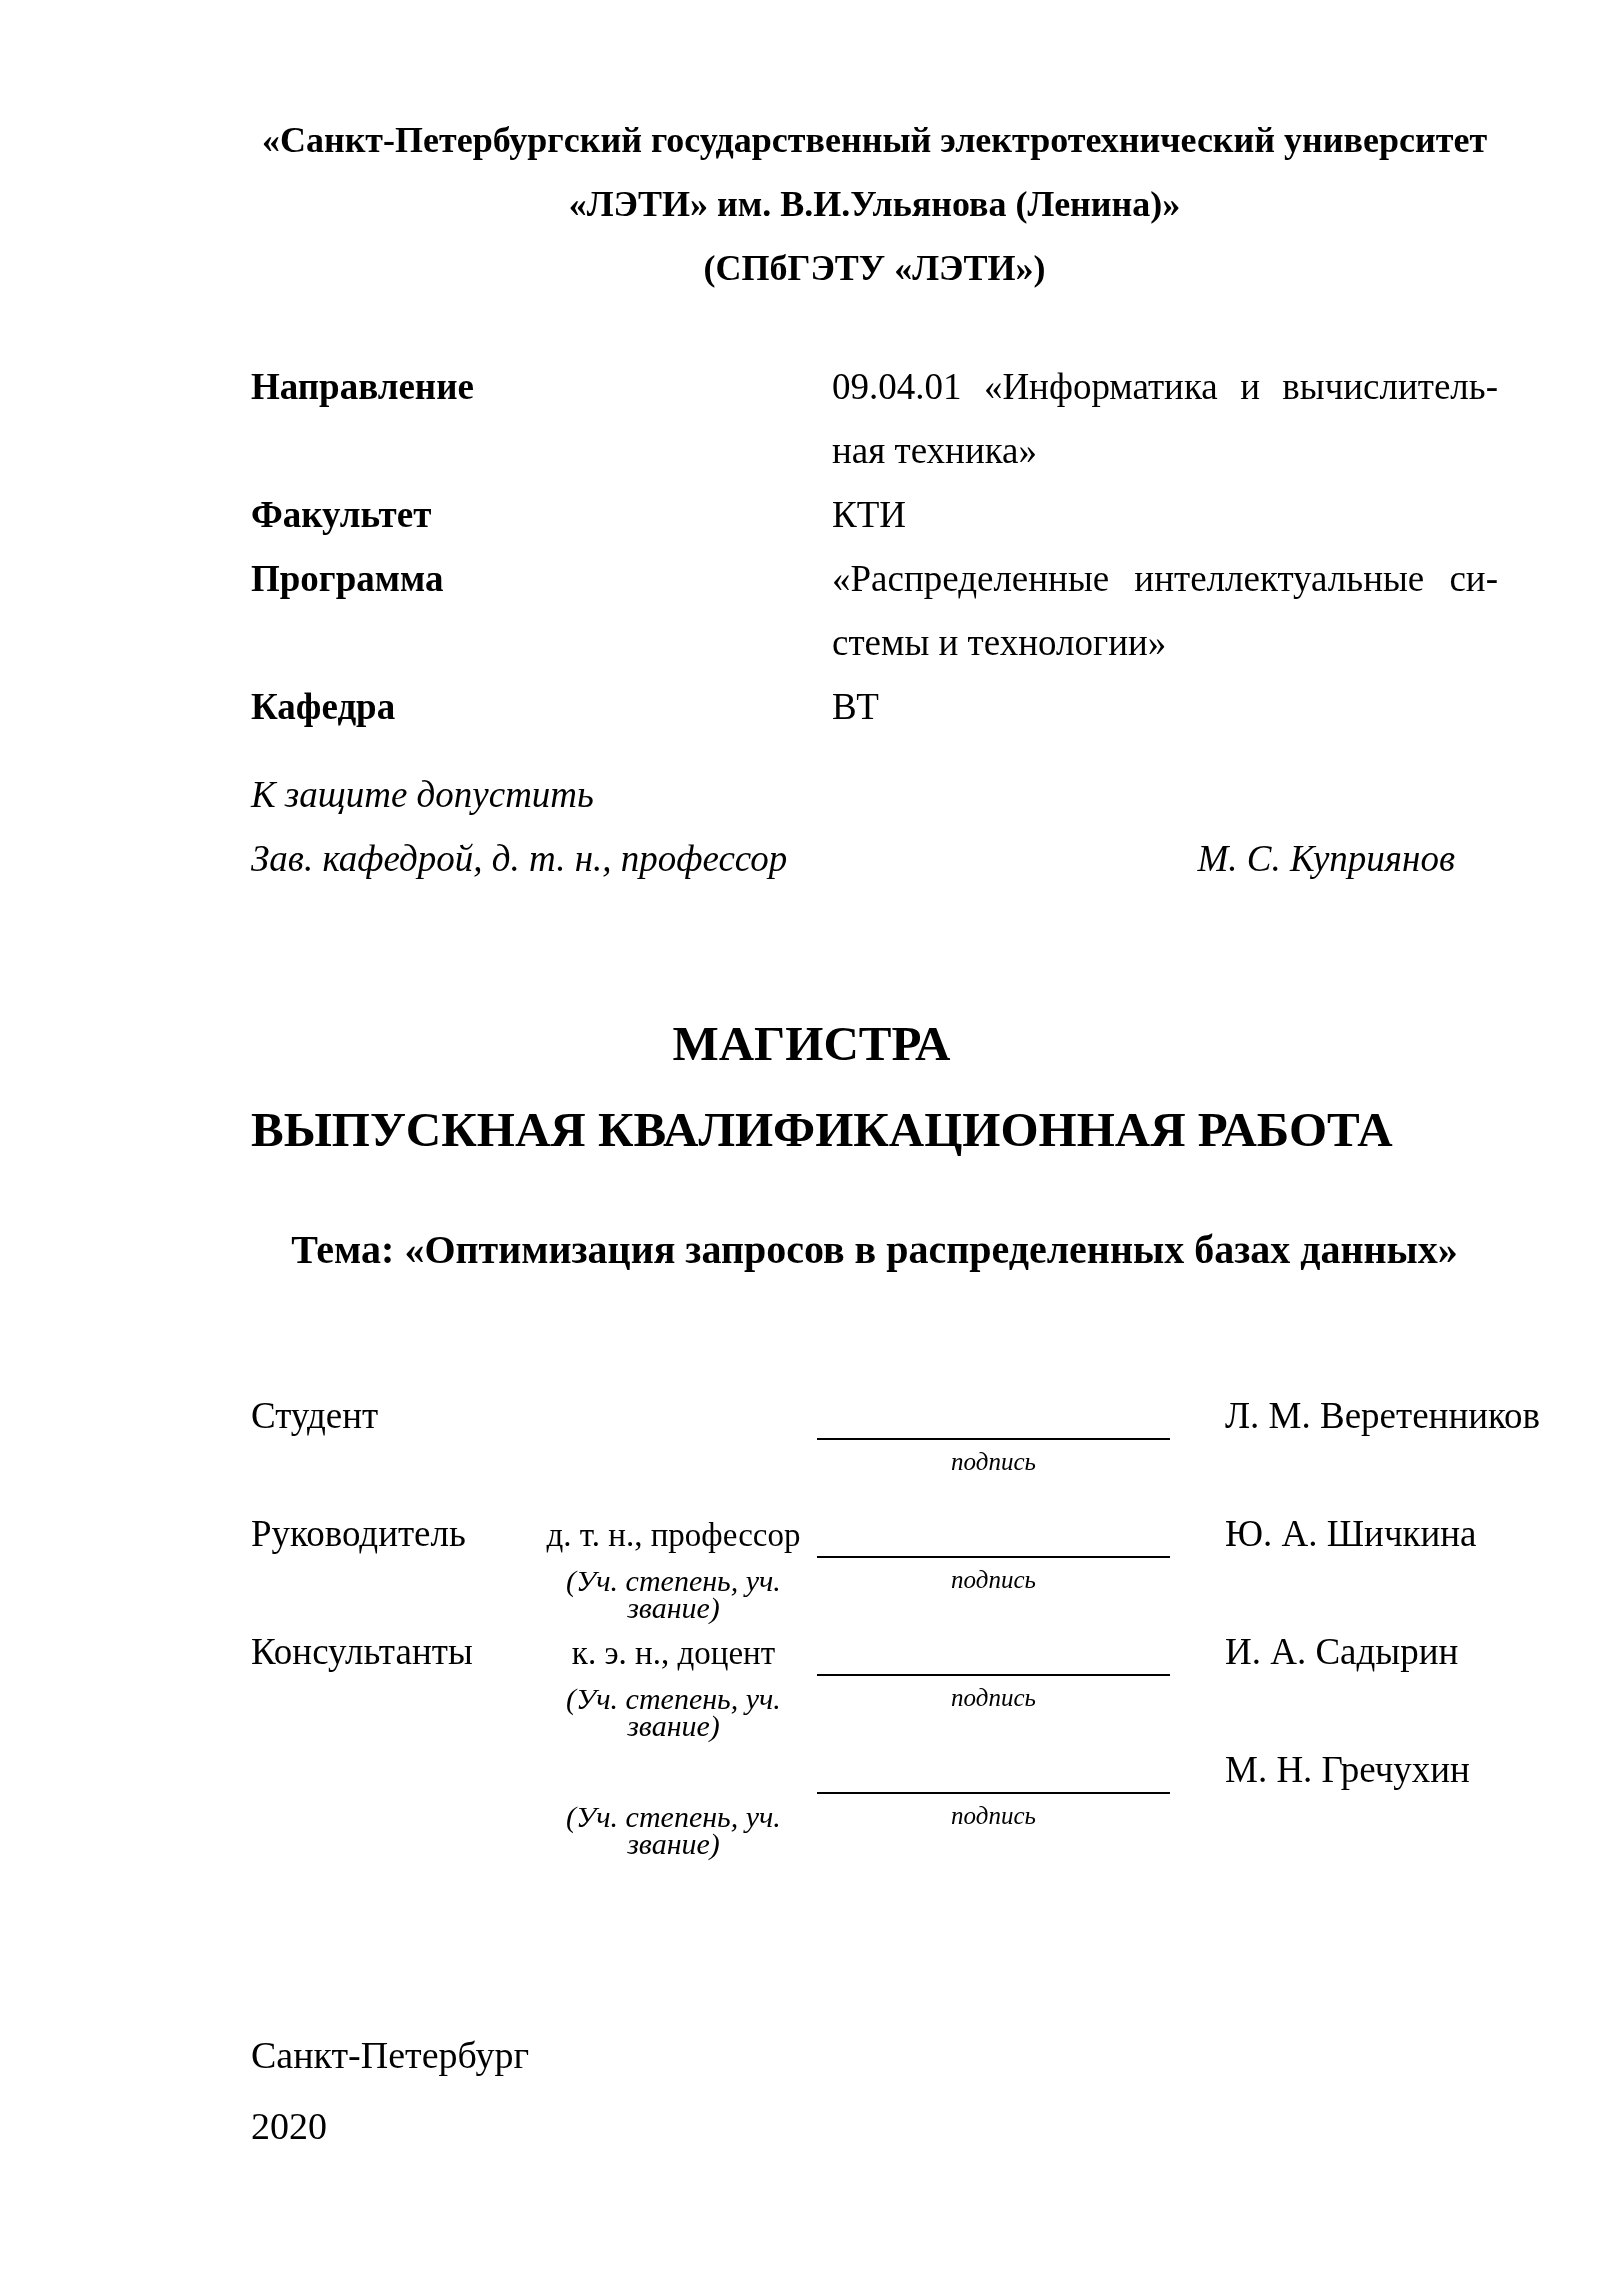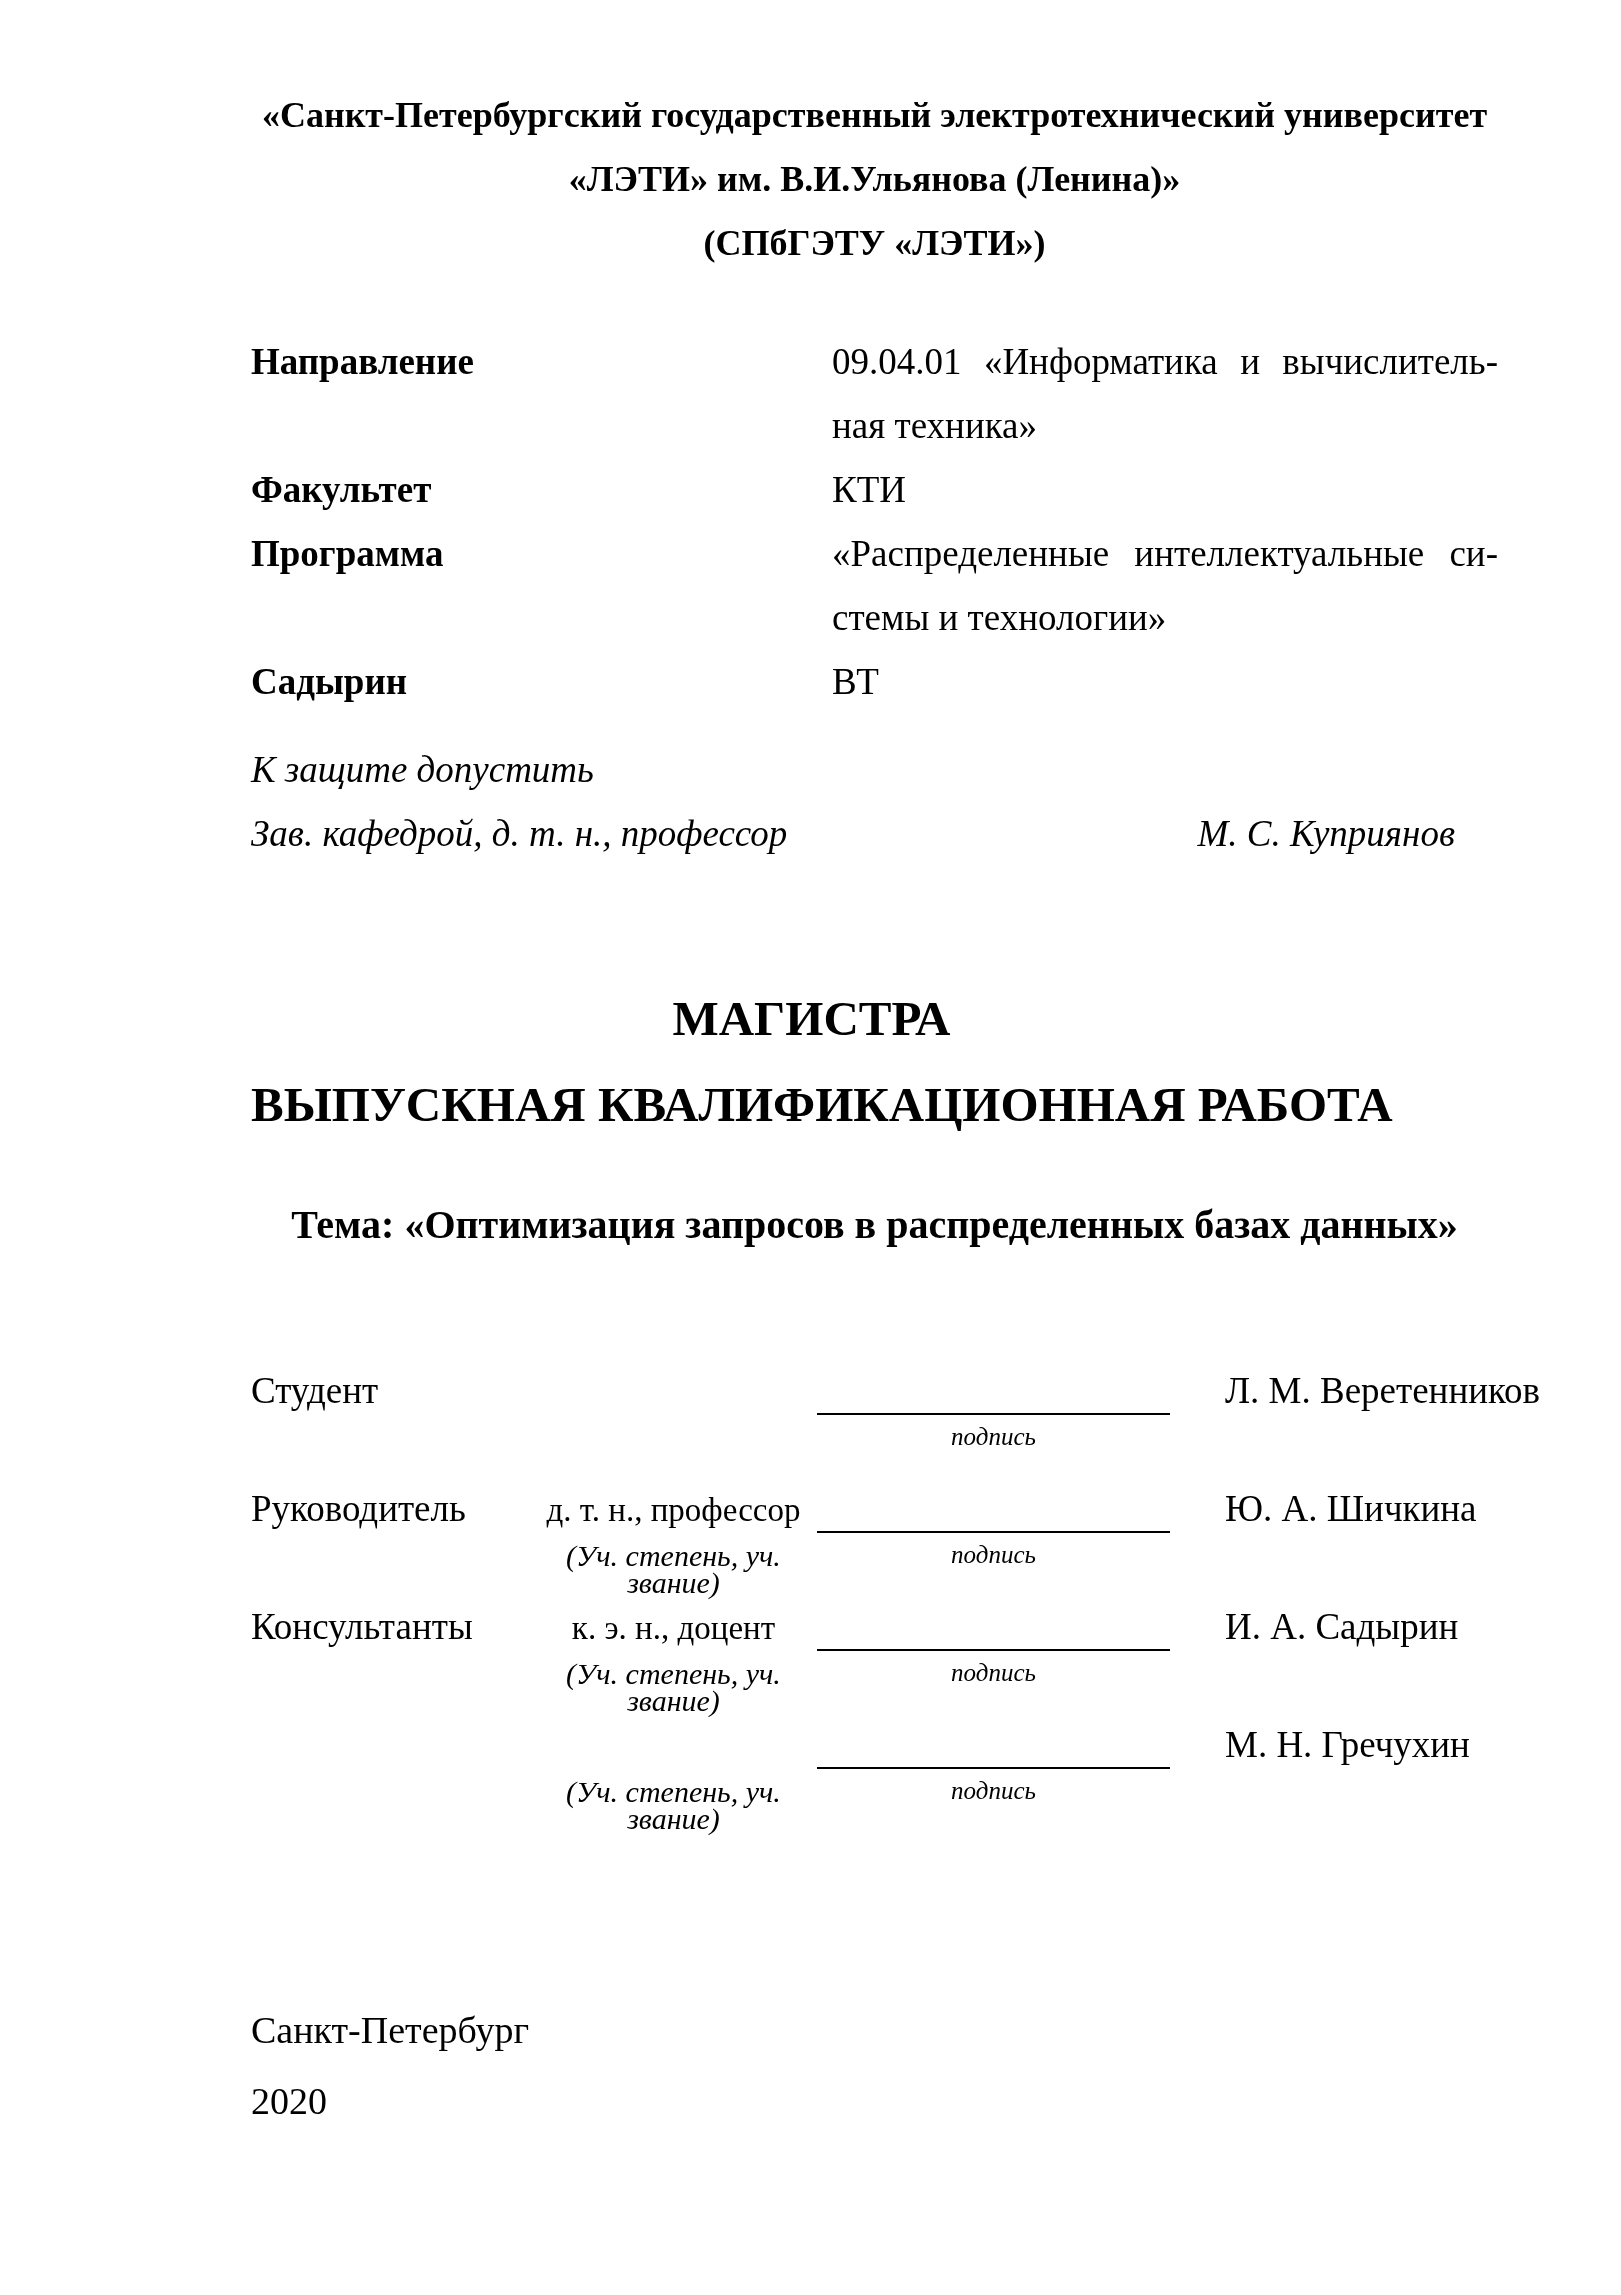--- a/index.html
+++ b/index.html
@@ -11,21 +11,21 @@
     position: relative;
     overflow: hidden;
   }
   .page {
     width: 1622px; height: 2295px;
     padding-left: 251px; padding-right: 124px;
     background: #ffffff;
   }
   
   .header {
-    padding-top: 83px;
+    padding-top: 108px;
     text-align: center;
     font-weight: bold;
     font-size: 36px;
     line-height: 64px;
   }
   .h-line { white-space: nowrap; }
 
   
   .fields { margin-top: 55px; font-size: 37px; line-height: 64px; }
   .field-row { display: grid; grid-template-columns: 581px 1fr; align-items: start; }
@@ -108,21 +108,21 @@
       </div>
     </div>
     <div class="field-row">
       <div class="field-label">Программа</div>
       <div class="field-value">
         <div class="value-line fill">«Распределенные интеллектуальные си-</div>
         <div class="value-line">стемы и технологии»</div>
       </div>
     </div>
     <div class="field-row">
-      <div class="field-label">Садырин</div>
+      <div class="field-label">Кафедра</div>
       <div class="field-value">
         <div class="value-line">ВТ</div>
       </div>
     </div>
   </div>
 
   <div class="admission">
     <div class="admission-note">К защите допустить</div>
     <div class="admission-row">
       <span class="admission-approver-role">Зав. кафедрой, д. т. н., профессор</span>

